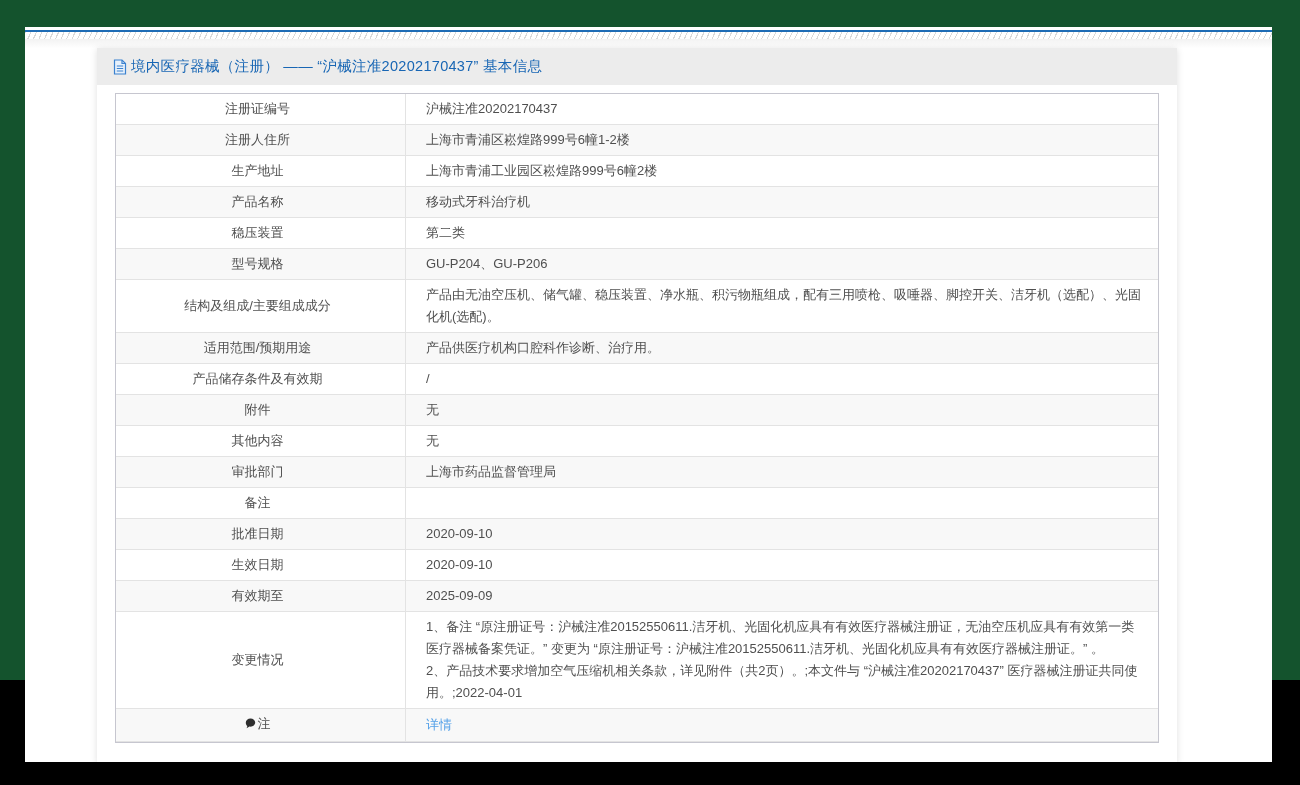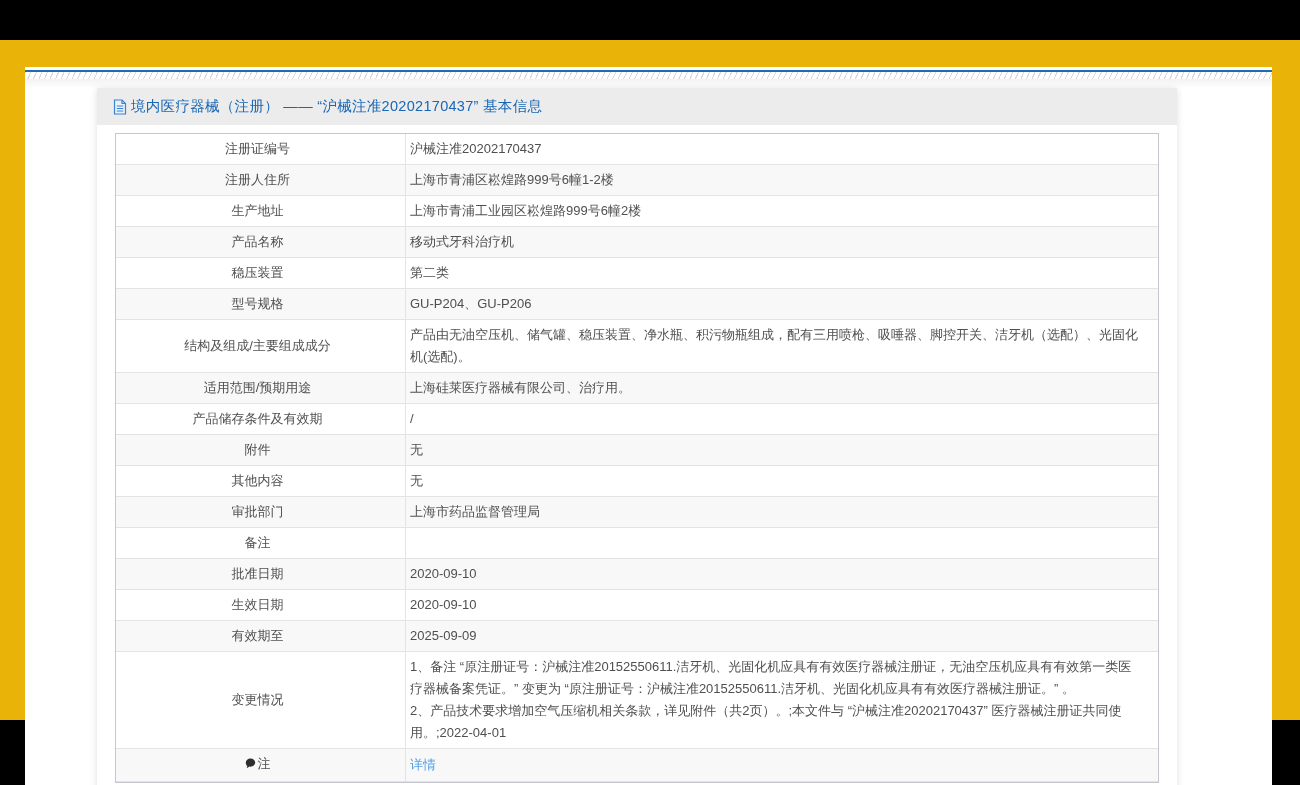--- a/index.html
+++ b/index.html
@@ -1,21 +1,21 @@
 <!DOCTYPE html>
 <html><head>
 <meta charset="utf-8">
 <style>
   * { margin:0; padding:0; box-sizing:border-box; }
   html,body { width:1300px; height:785px; overflow:hidden; }
   body {
     background:#000;
     font-family:"Liberation Sans","DejaVu Sans",sans-serif;
   }
-  .frame { position:relative; width:1300px; height:680px; background:#eab308;margin-top:40px; }
+  .frame { position:relative; width:1300px; height:680px; background:#14532d; }
   .page {
     position:absolute; left:25px; top:27px; width:1247px; height:735px;
     background:#fff; overflow:hidden;
   }
   .blue-rule { margin-top:3px; height:2px; background:#1e6cb5; }
   .hatch {
     height:7px;
     background:repeating-linear-gradient(115deg,#d9d9d9 0 1px,transparent 1px 5px);
   }
   .fade { height:9px; background:linear-gradient(#f2f2f2,#ffffff); }
@@ -40,21 +40,21 @@
     border-bottom:1px solid #e3e3e3;
     font-size:13px; color:#4f4f4f; background:#fff;
   }
   .row:nth-child(even) { background:#f8f8f8; }
   .cell-label {
     width:289px; flex:0 0 289px; text-align:center;
     padding:4px 12px 4px 6px; line-height:22px;
   }
   .cell-value {
     flex:1; border-left:1px solid #e3e3e3;
-    padding:4px 14px 4px 4px; line-height:22px;
+    padding:4px 14px 4px 20px; line-height:22px;
     align-self:stretch; display:flex; flex-direction:column; justify-content:center;
   }
   .cell-value a {
     color:#55a1e8; text-decoration:none; cursor:pointer; width:max-content;
   }
   .balloon-icon { display:inline-block; vertical-align:-2px; margin-right:2px; }
 </style>
 </head>
 <body>
 
@@ -100,21 +100,21 @@
           <div class="row">
             <div class="cell-label">型号规格</div>
             <div class="cell-value">GU-P204、GU-P206</div>
           </div>
           <div class="row">
             <div class="cell-label">结构及组成/主要组成成分</div>
             <div class="cell-value">产品由无油空压机、储气罐、稳压装置、净水瓶、积污物瓶组成，配有三用喷枪、吸唾器、脚控开关、洁牙机（选配）、光固化机(选配)。</div>
           </div>
           <div class="row">
             <div class="cell-label">适用范围/预期用途</div>
-            <div class="cell-value">上海硅莱医疗器械有限公司、治疗用。</div>
+            <div class="cell-value">产品供医疗机构口腔科作诊断、治疗用。</div>
           </div>
           <div class="row">
             <div class="cell-label">产品储存条件及有效期</div>
             <div class="cell-value">/</div>
           </div>
           <div class="row">
             <div class="cell-label">附件</div>
             <div class="cell-value">无</div>
           </div>
           <div class="row">

